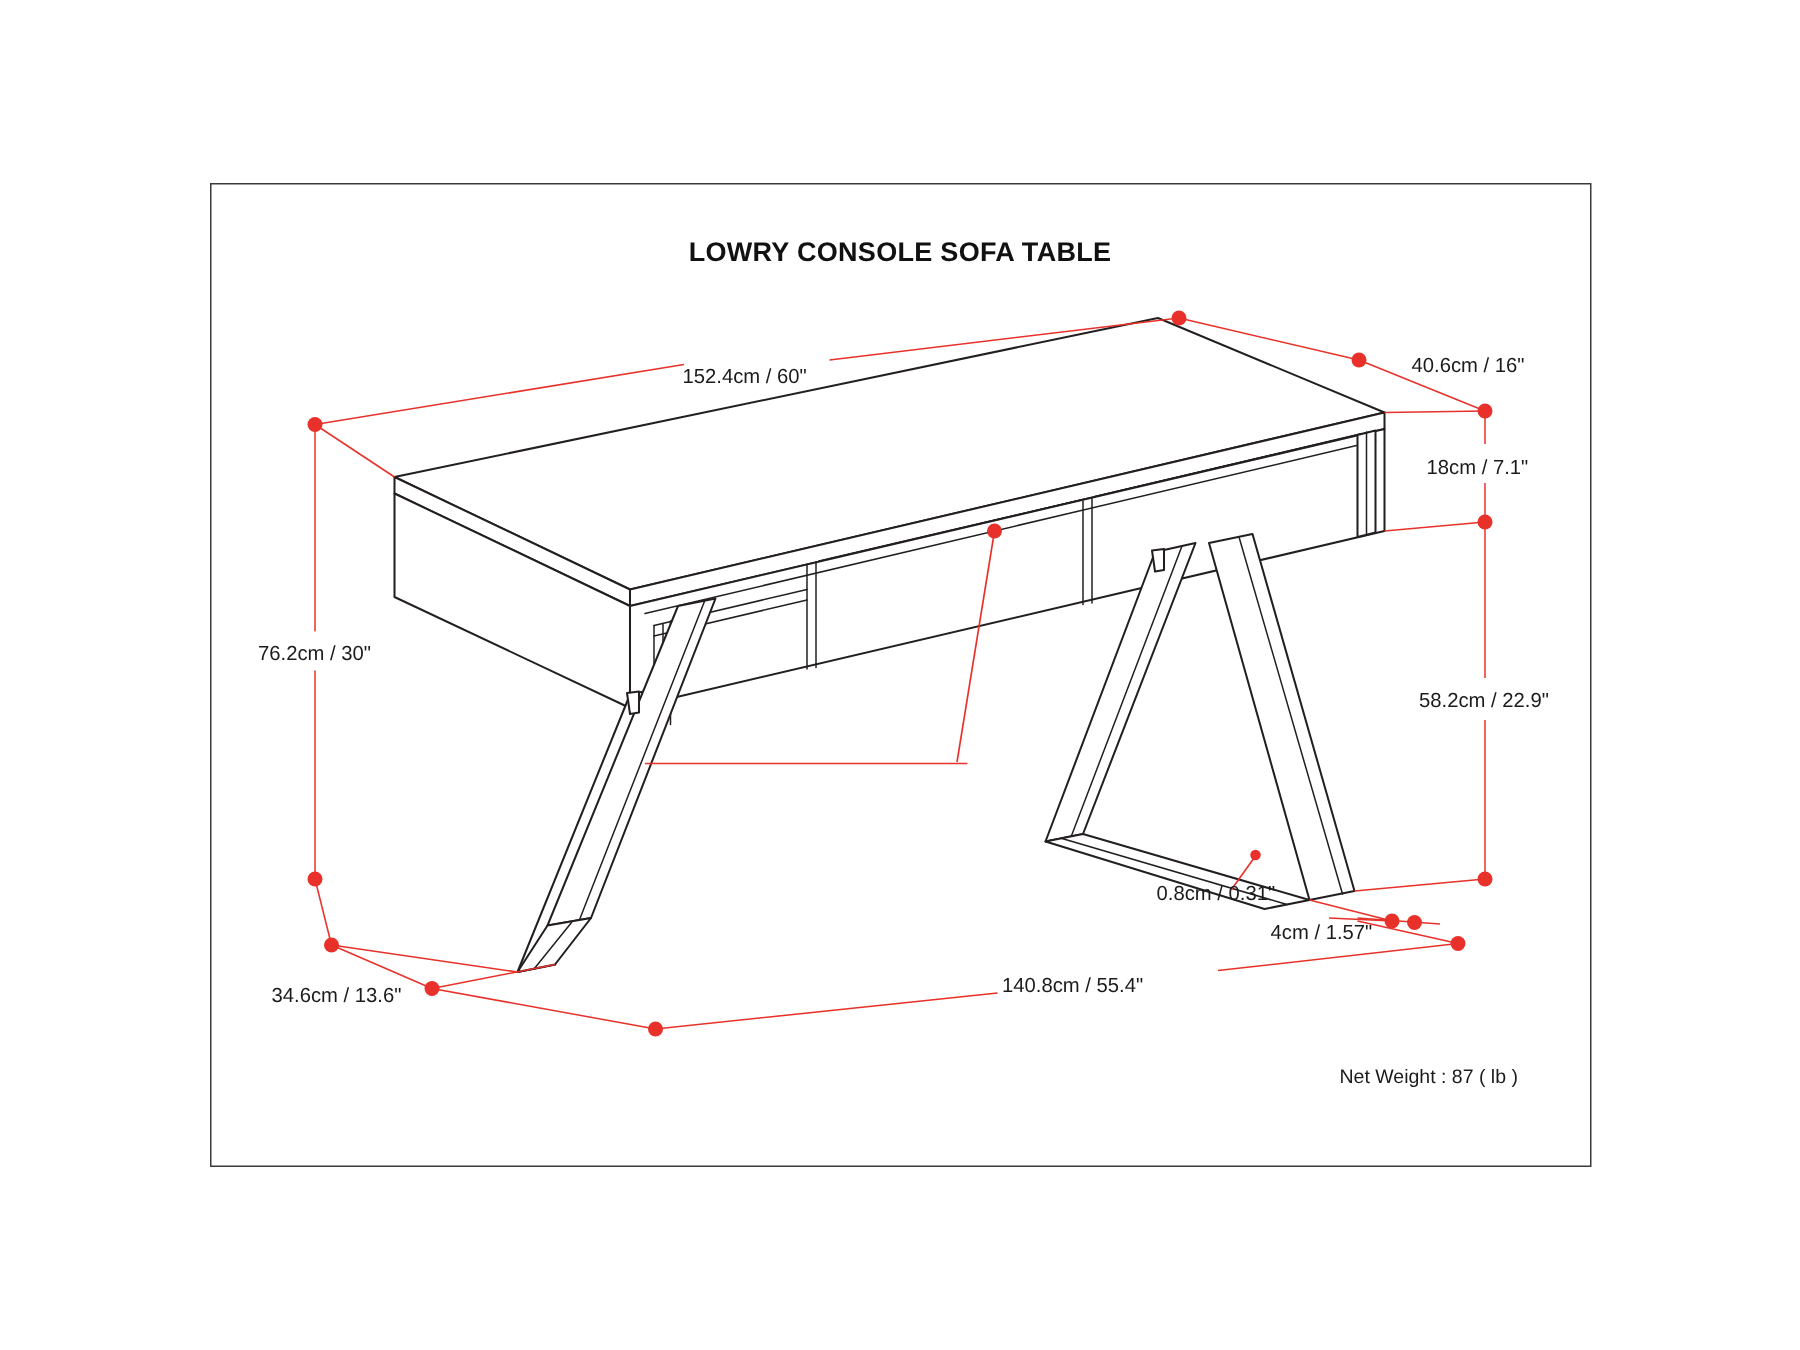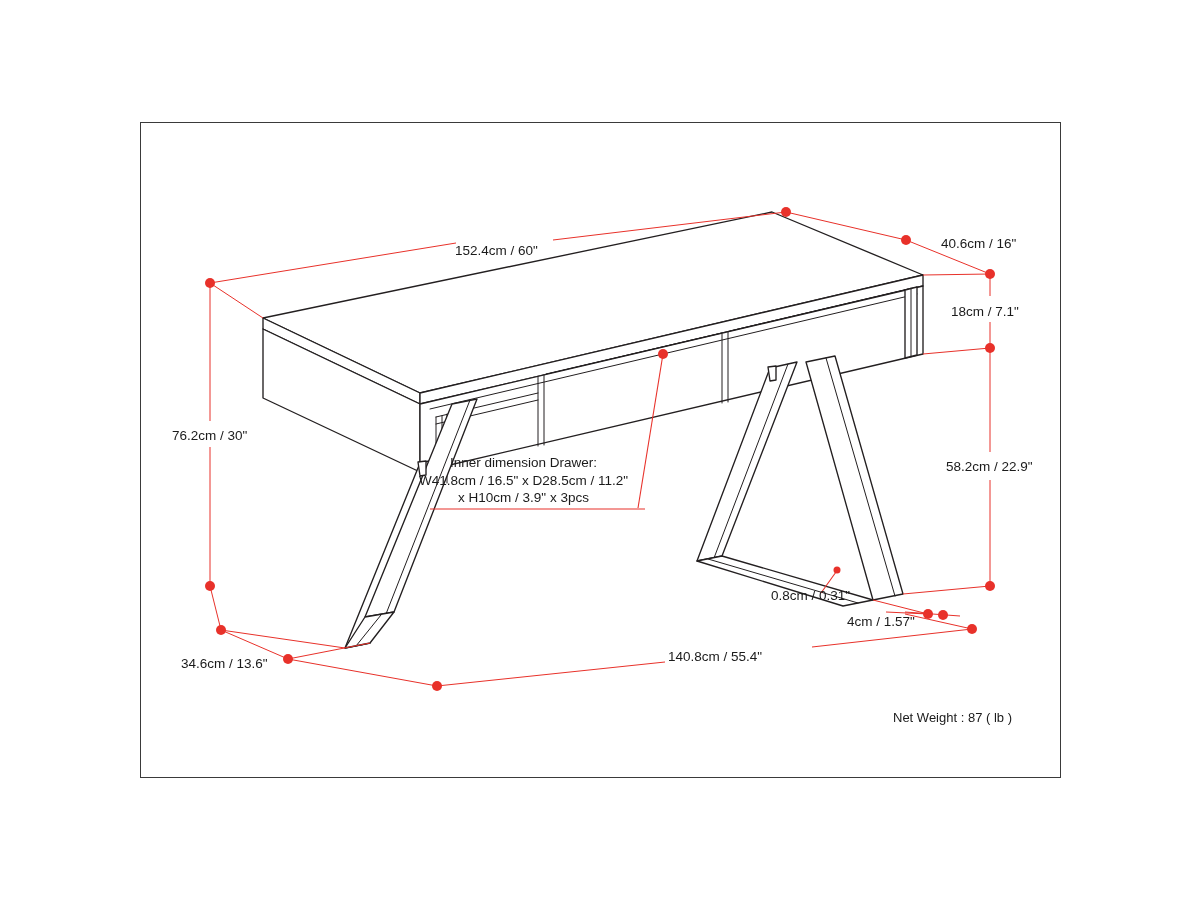--- a/index.html
+++ b/index.html
@@ -218,32 +218,28 @@
 
       <line class="leader" x1="821" y1="593" x2="836" y2="572"></line>
       <circle class="dimdot" cx="837" cy="570" r="3.5"></circle>
 
       <circle class="dimdot" cx="663" cy="354" r="5"></circle>
       <line class="leader" x1="663" y1="354" x2="638" y2="508"></line>
       <line class="leader" x1="430" y1="509" x2="645" y2="509"></line>
     </g>
   </svg>
 
+  <div id="diagram-title">LOWRY CONSOLE SOFA TABLE</div>
 
   <div class="lbl" id="lbl-width-top">152.4cm / 60"</div>
   <div class="lbl" id="lbl-depth-top">40.6cm / 16"</div>
   <div class="lbl" id="lbl-apron-height">18cm / 7.1"</div>
   <div class="lbl" id="lbl-total-height">76.2cm / 30"</div>
   <div class="lbl" id="lbl-leg-height">58.2cm / 22.9"</div>
   <div class="lbl" id="lbl-leg-thickness">0.8cm / 0.31"</div>
   <div class="lbl" id="lbl-foot-width">4cm / 1.57"</div>
   <div class="lbl" id="lbl-foot-depth">34.6cm / 13.6"</div>
   <div class="lbl" id="lbl-foot-span">140.8cm / 55.4"</div>
 
-  <div id="drawer-note">
-    <div>Inner dimension Drawer:</div>
-    <div>W41.8cm / 16.5" x D28.5cm / 11.2"</div>
-    <div>x H10cm / 3.9" x 3pcs</div>
-  </div>
 
   <div id="net-weight">Net Weight : 87 ( lb )</div>
 
 </div>
 
 </body></html>

